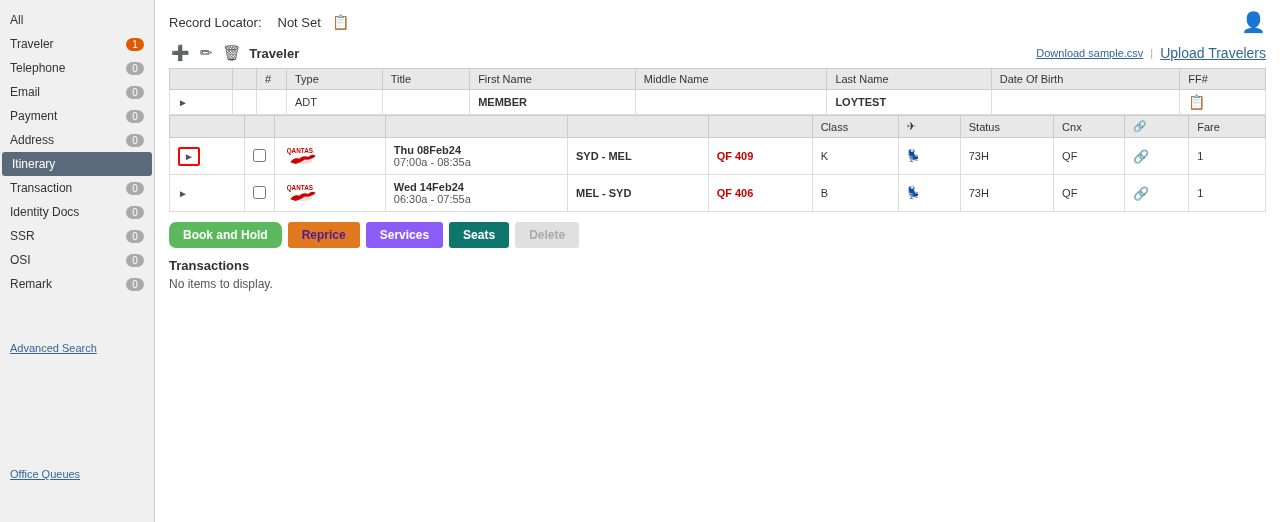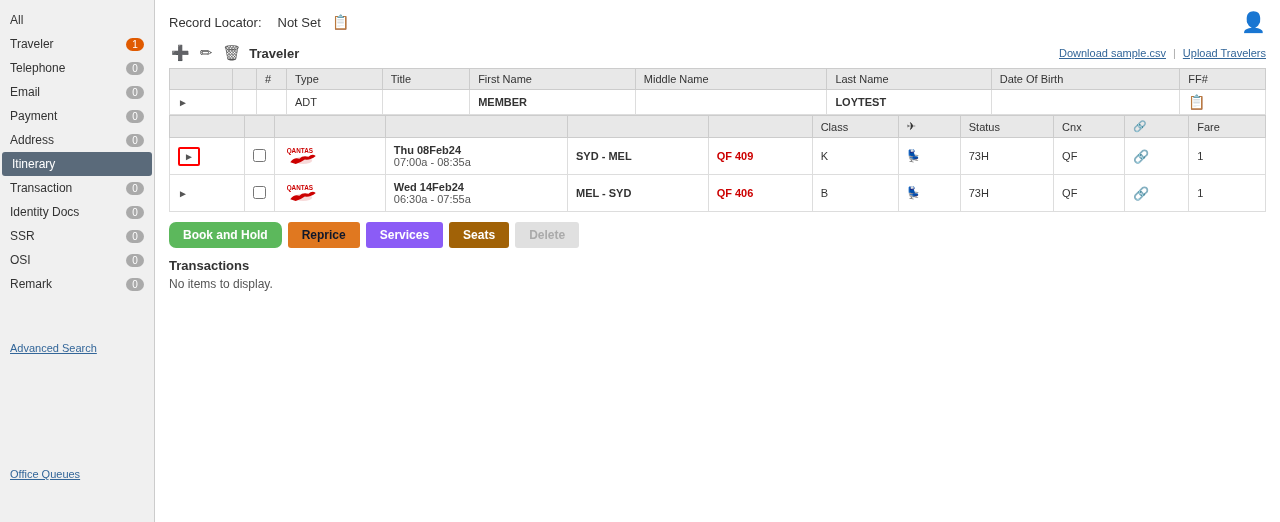--- a/index.html
+++ b/index.html
@@ -129,21 +129,21 @@
       color: #555;
       padding: 0 2px;
     }
     .section-header .section-title {
       font-size: 13px;
       font-weight: bold;
       color: #333;
     }
     .upload-link {
       margin-left: auto;
-      font-size: 11px;
+      font-size: 14px;
       color: #336699;
       text-decoration: underline;
       cursor: pointer;
     }
     .download-link {
       font-size: 11px;
       color: #336699;
       text-decoration: underline;
       cursor: pointer;
     }
@@ -201,23 +201,23 @@
     }
     .btn {
       padding: 6px 14px;
       font-size: 12px;
       border: none;
       border-radius: 3px;
       cursor: pointer;
       font-weight: bold;
     }
     .btn-green { background: #5cb85c; color: #fff; border-radius: 7px; }
-    .btn-orange { background: #e07820; color: #0f172a; }
+    .btn-orange { background: #e07820; color: #4c1d95; }
     .btn-blue { background: #8b5cf6; color: #fff; }
-    .btn-teal { background: #a16207; color: #fff; }
+    .btn-teal { background: #0f766e; color: #fff; }
     .btn-gray { background: #e0e0e0; color: #aaa; cursor: default; }
 
     
     .transactions-header {
       font-size: 13px;
       font-weight: bold;
       margin: 10px 0 4px 0;
       color: #333;
     }
     .no-items { font-size: 12px; color: #555; }

